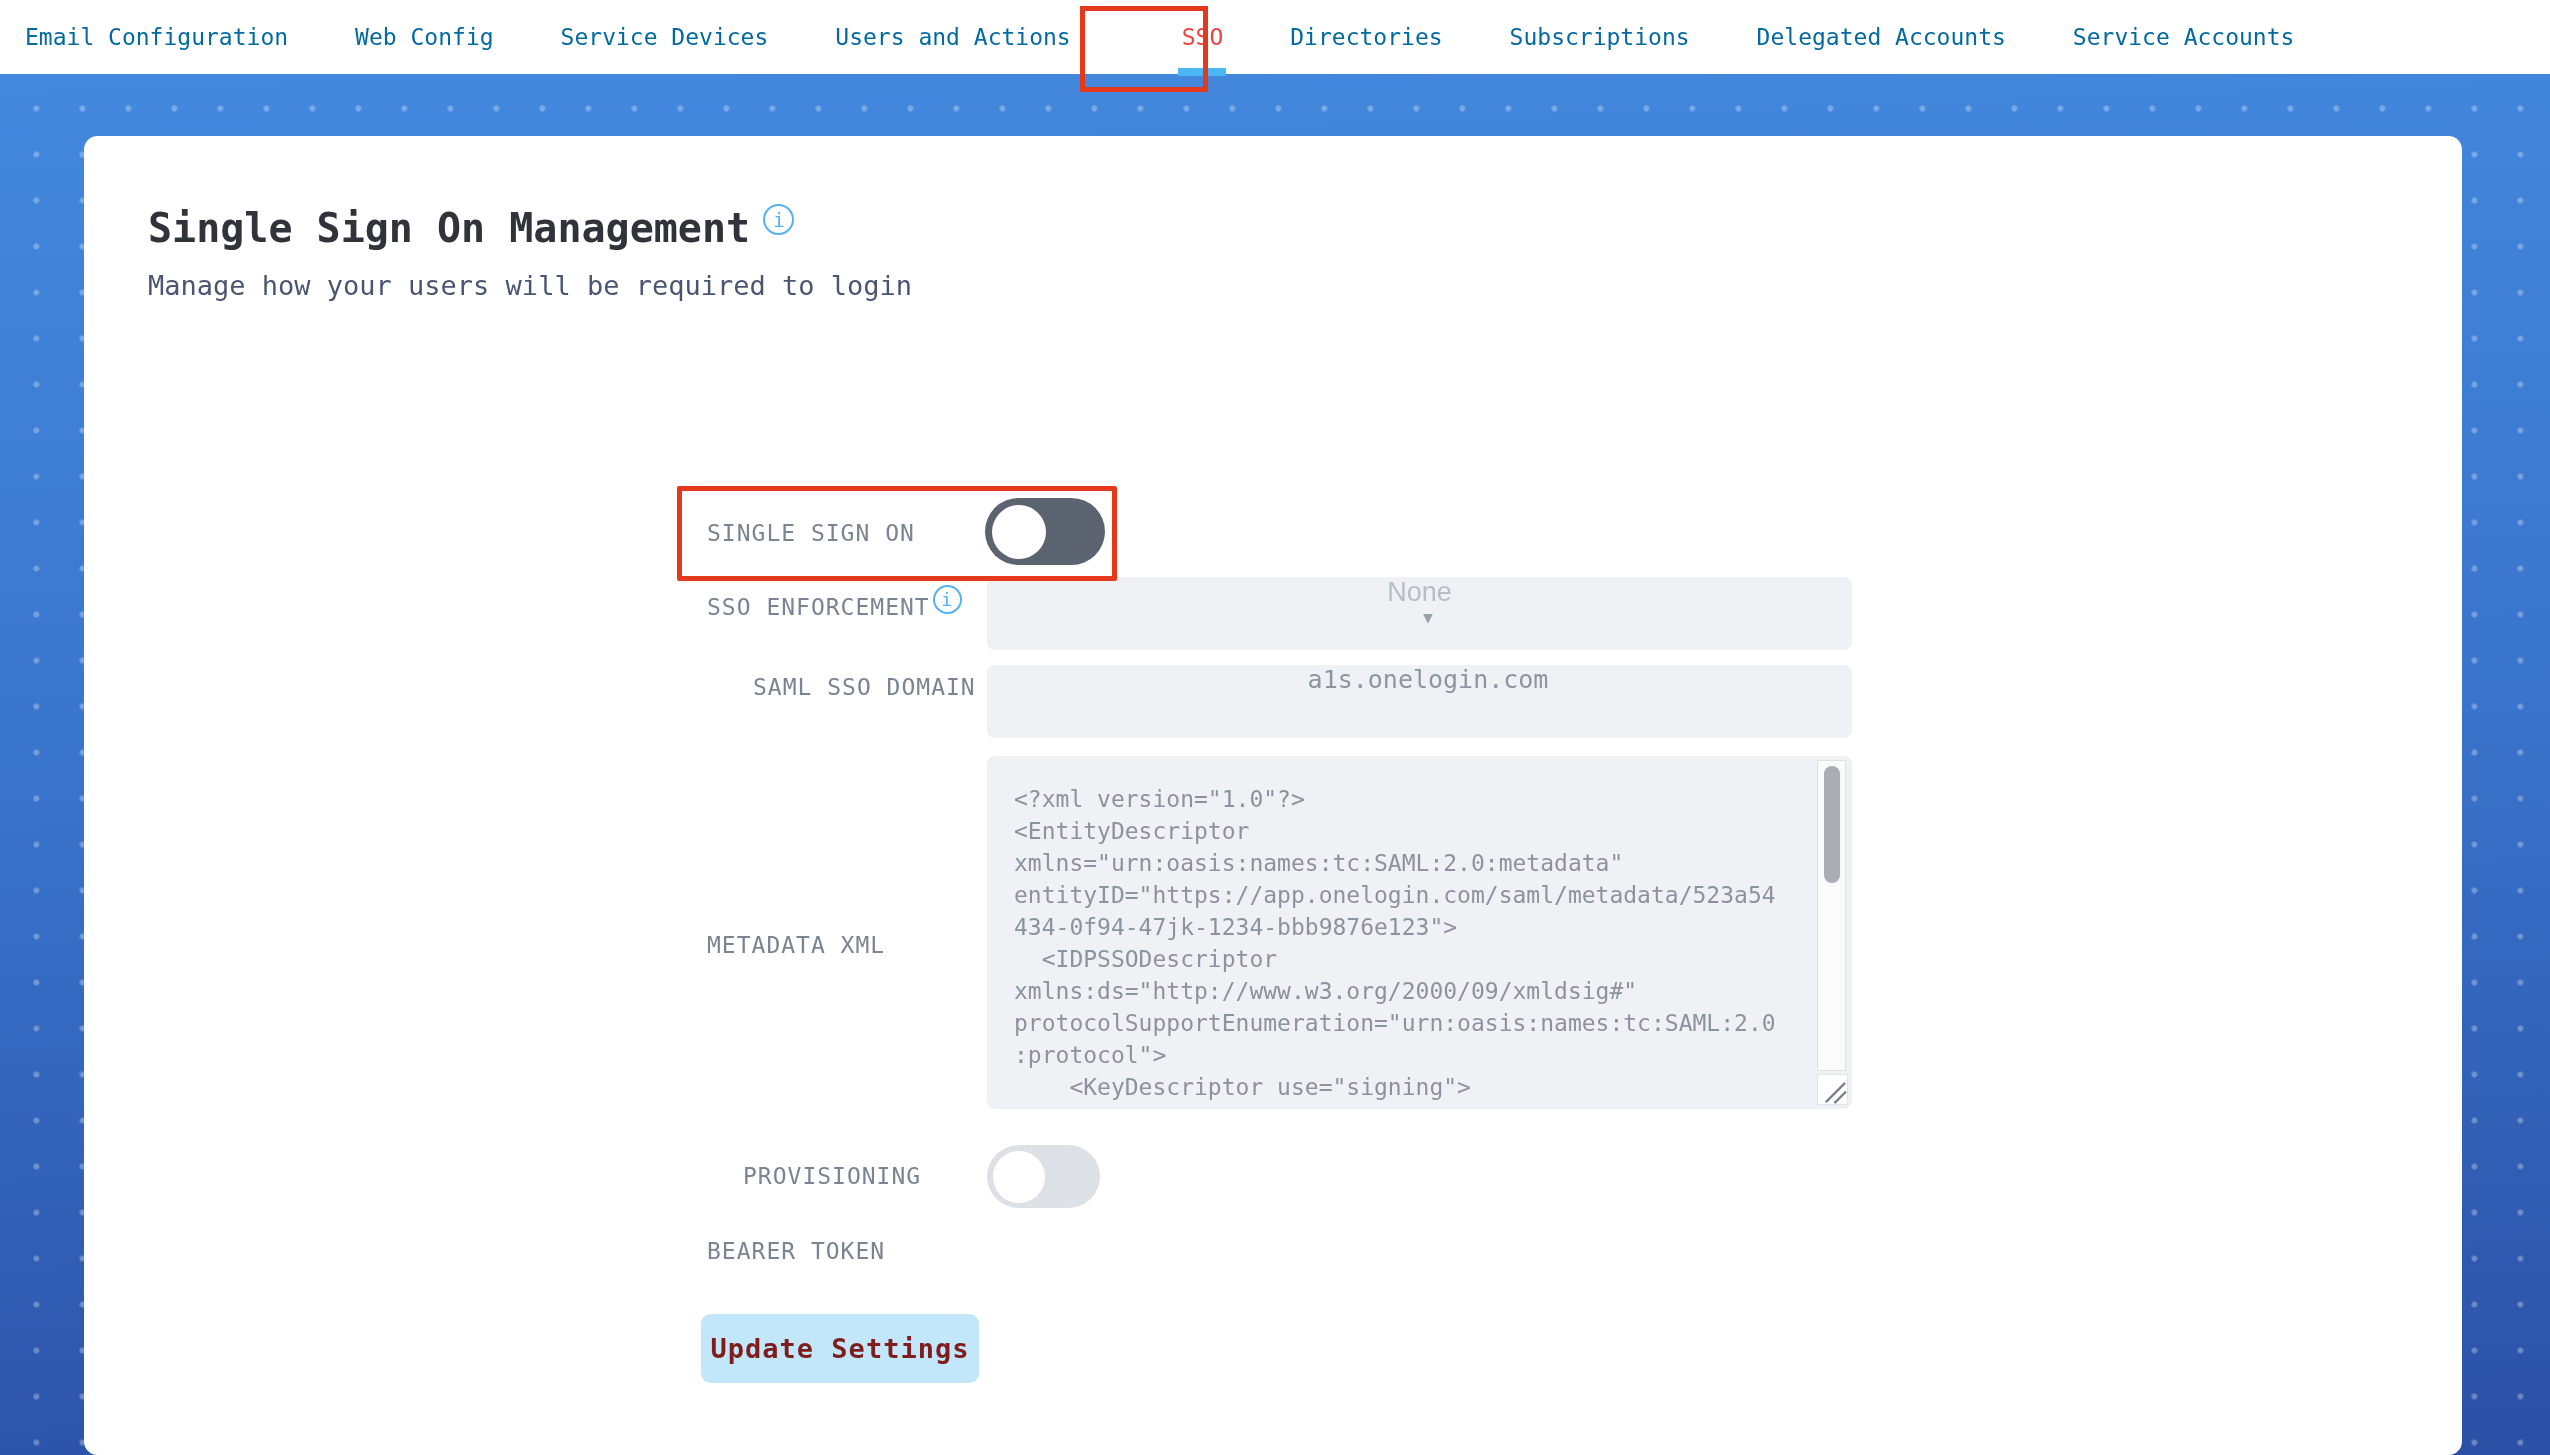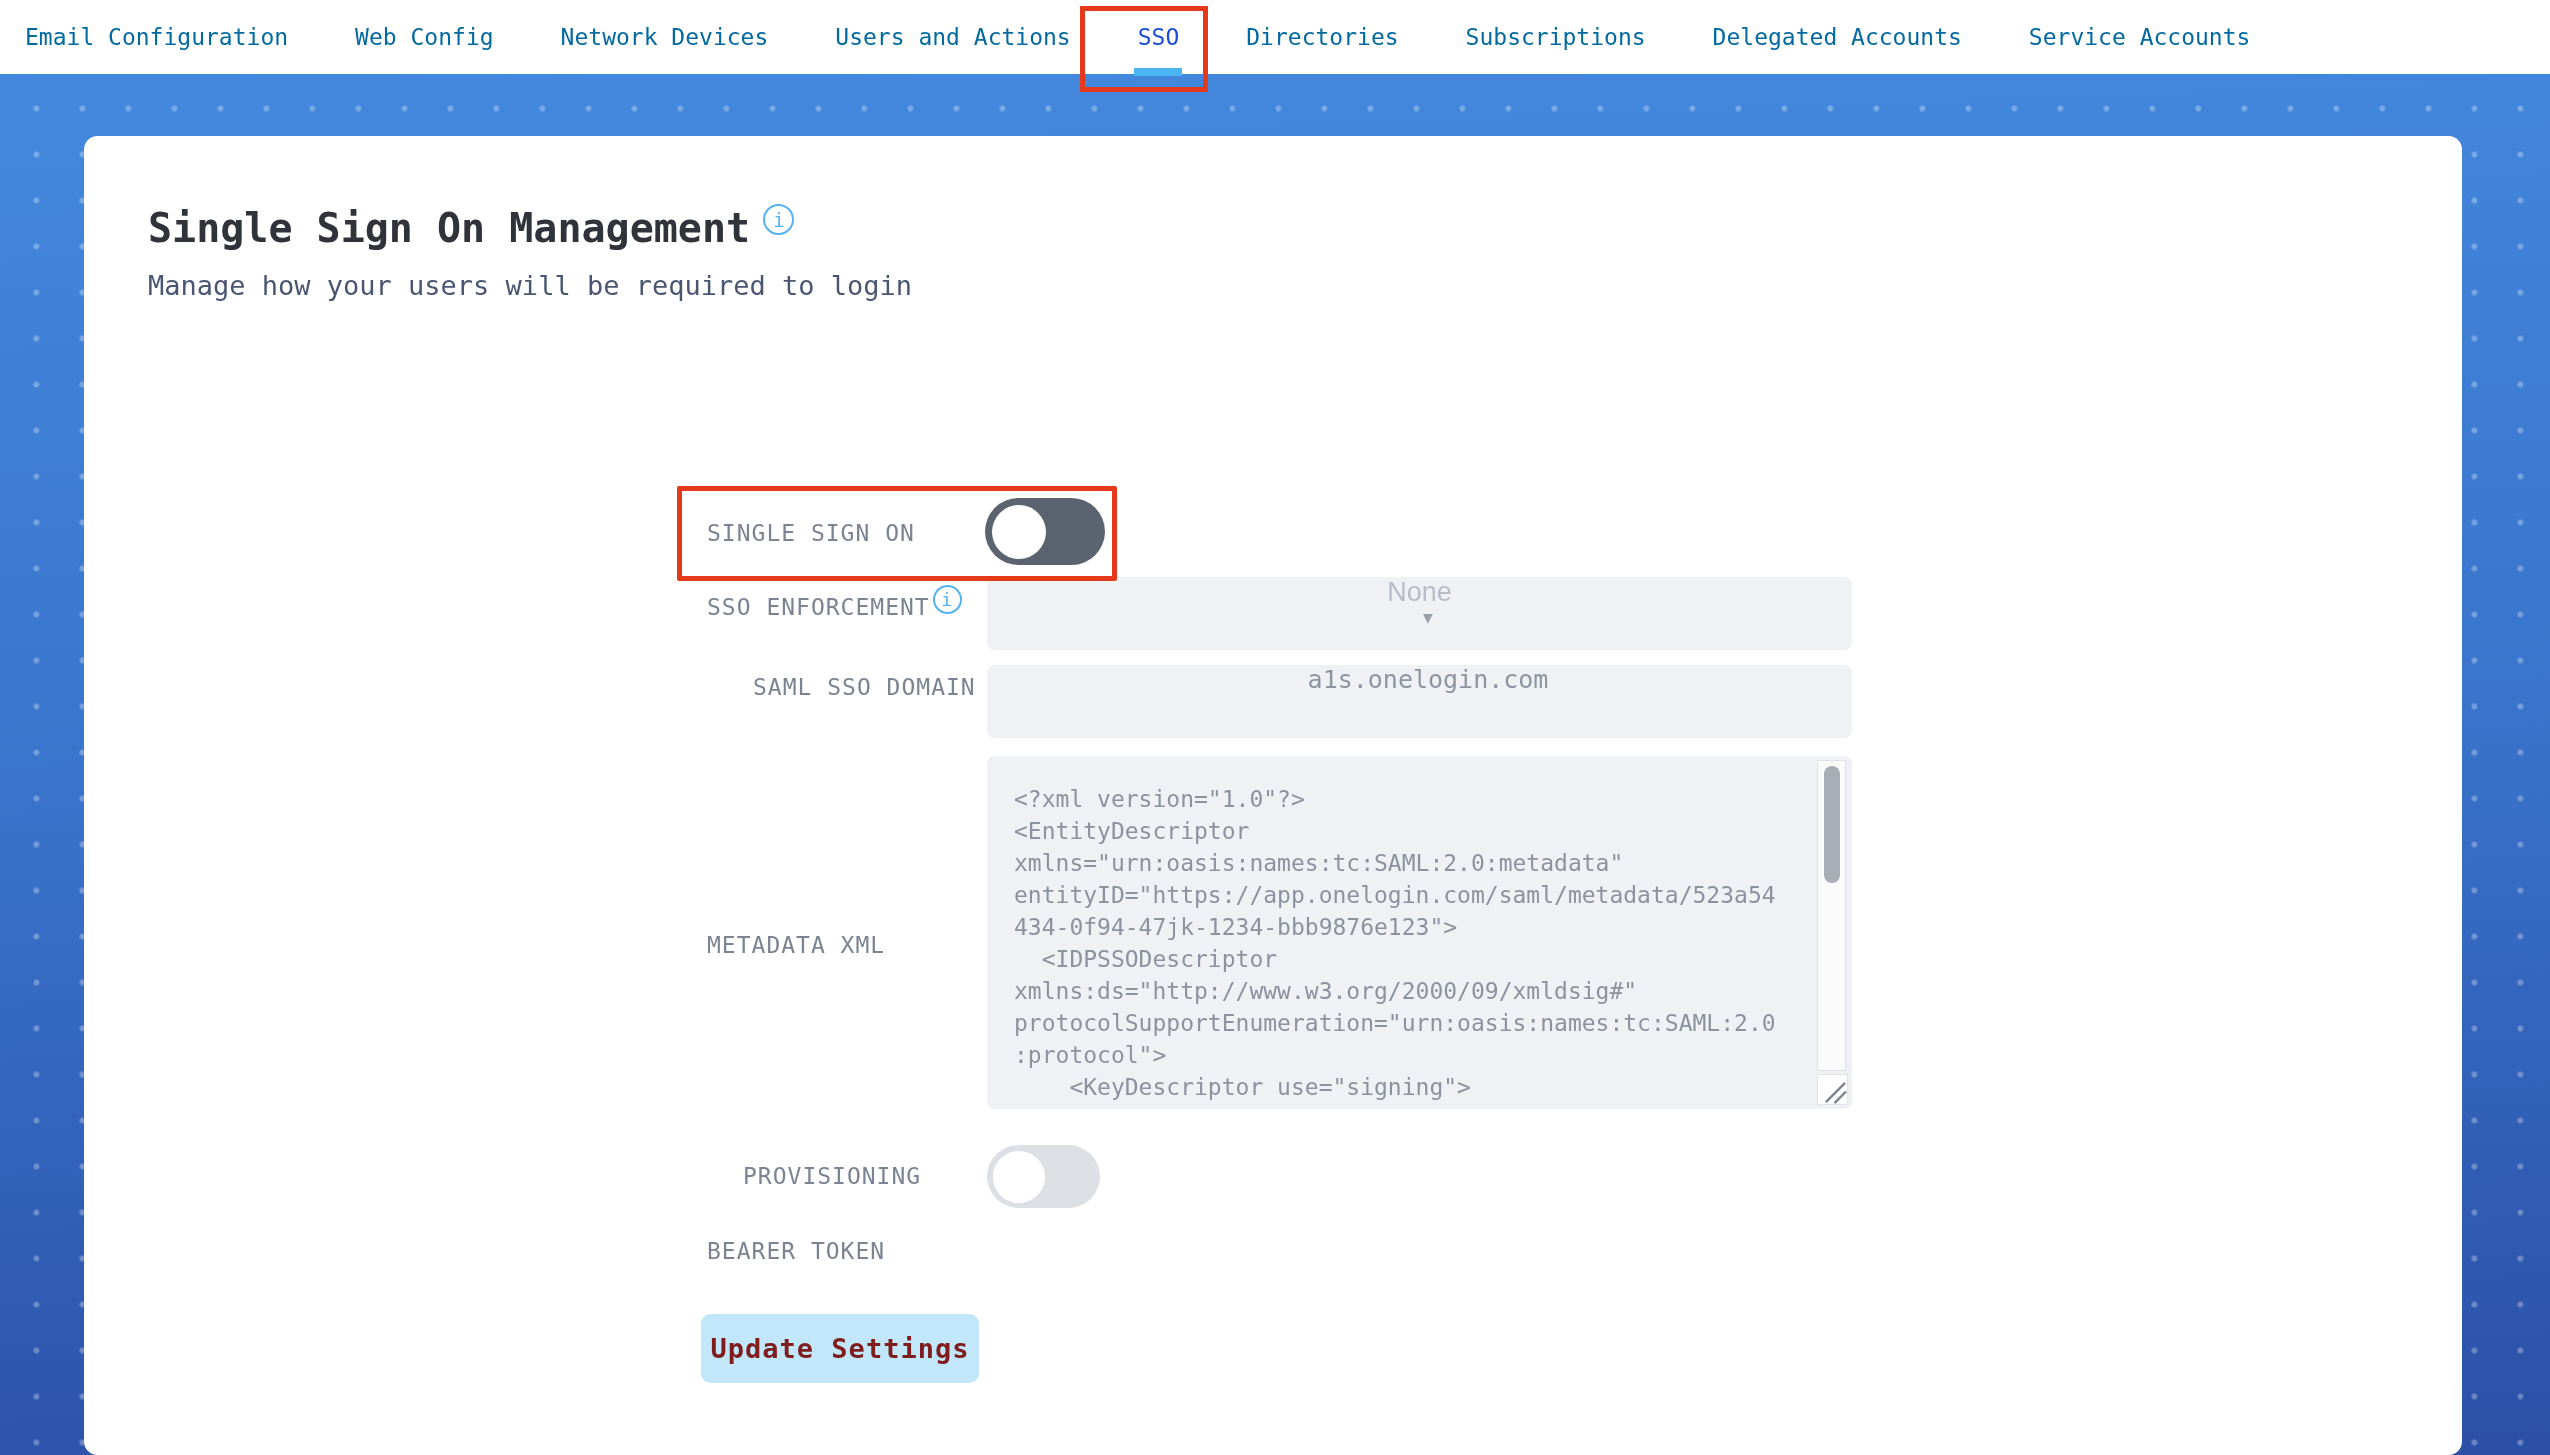--- a/index.html
+++ b/index.html
@@ -10,21 +10,21 @@
   }
   
   .nav{
     position:relative;height:74px;background:#fff;
     display:flex;align-items:center;gap:67px;padding-left:25px;z-index:5;
   }
   .tab{
     font-size:23px;color:#0369a1;white-space:nowrap;position:relative;
     height:74px;display:flex;align-items:center;cursor:pointer;
   }
-  .tab.active{color:#1d4ed8;}
+  .tab.active{color:#ef4444;margin-left:44px;}
   .tab .underline{
     position:absolute;left:50%;transform:translateX(-50%);
     bottom:-1.9px;width:48px;height:7.7px;background:#4cb5f3;z-index:6;
   }
   .redbox{
     position:absolute;border:5.8px solid #e5391c;box-sizing:border-box;
     background:transparent;pointer-events:none;
   }
   .redbox.nav-box{left:1080px;top:5.8px;width:128px;height:86px;z-index:10;}
   
@@ -111,21 +111,21 @@
 
 <div class="nav">
   <div style="display:flex;align-items:center;gap:67px;height:100%;">
       <div class="tab">
         <span>Email Configuration</span>
       </div>
       <div class="tab">
         <span>Web Config</span>
       </div>
       <div class="tab">
-        <span>Network Devices</span>
+        <span>Service Devices</span>
       </div>
       <div class="tab">
         <span>Users and Actions</span>
       </div>
       <div class="tab active">
         <span>SSO</span>
         <span class="underline"></span>
       </div>
       <div class="tab">
         <span>Directories</span>

